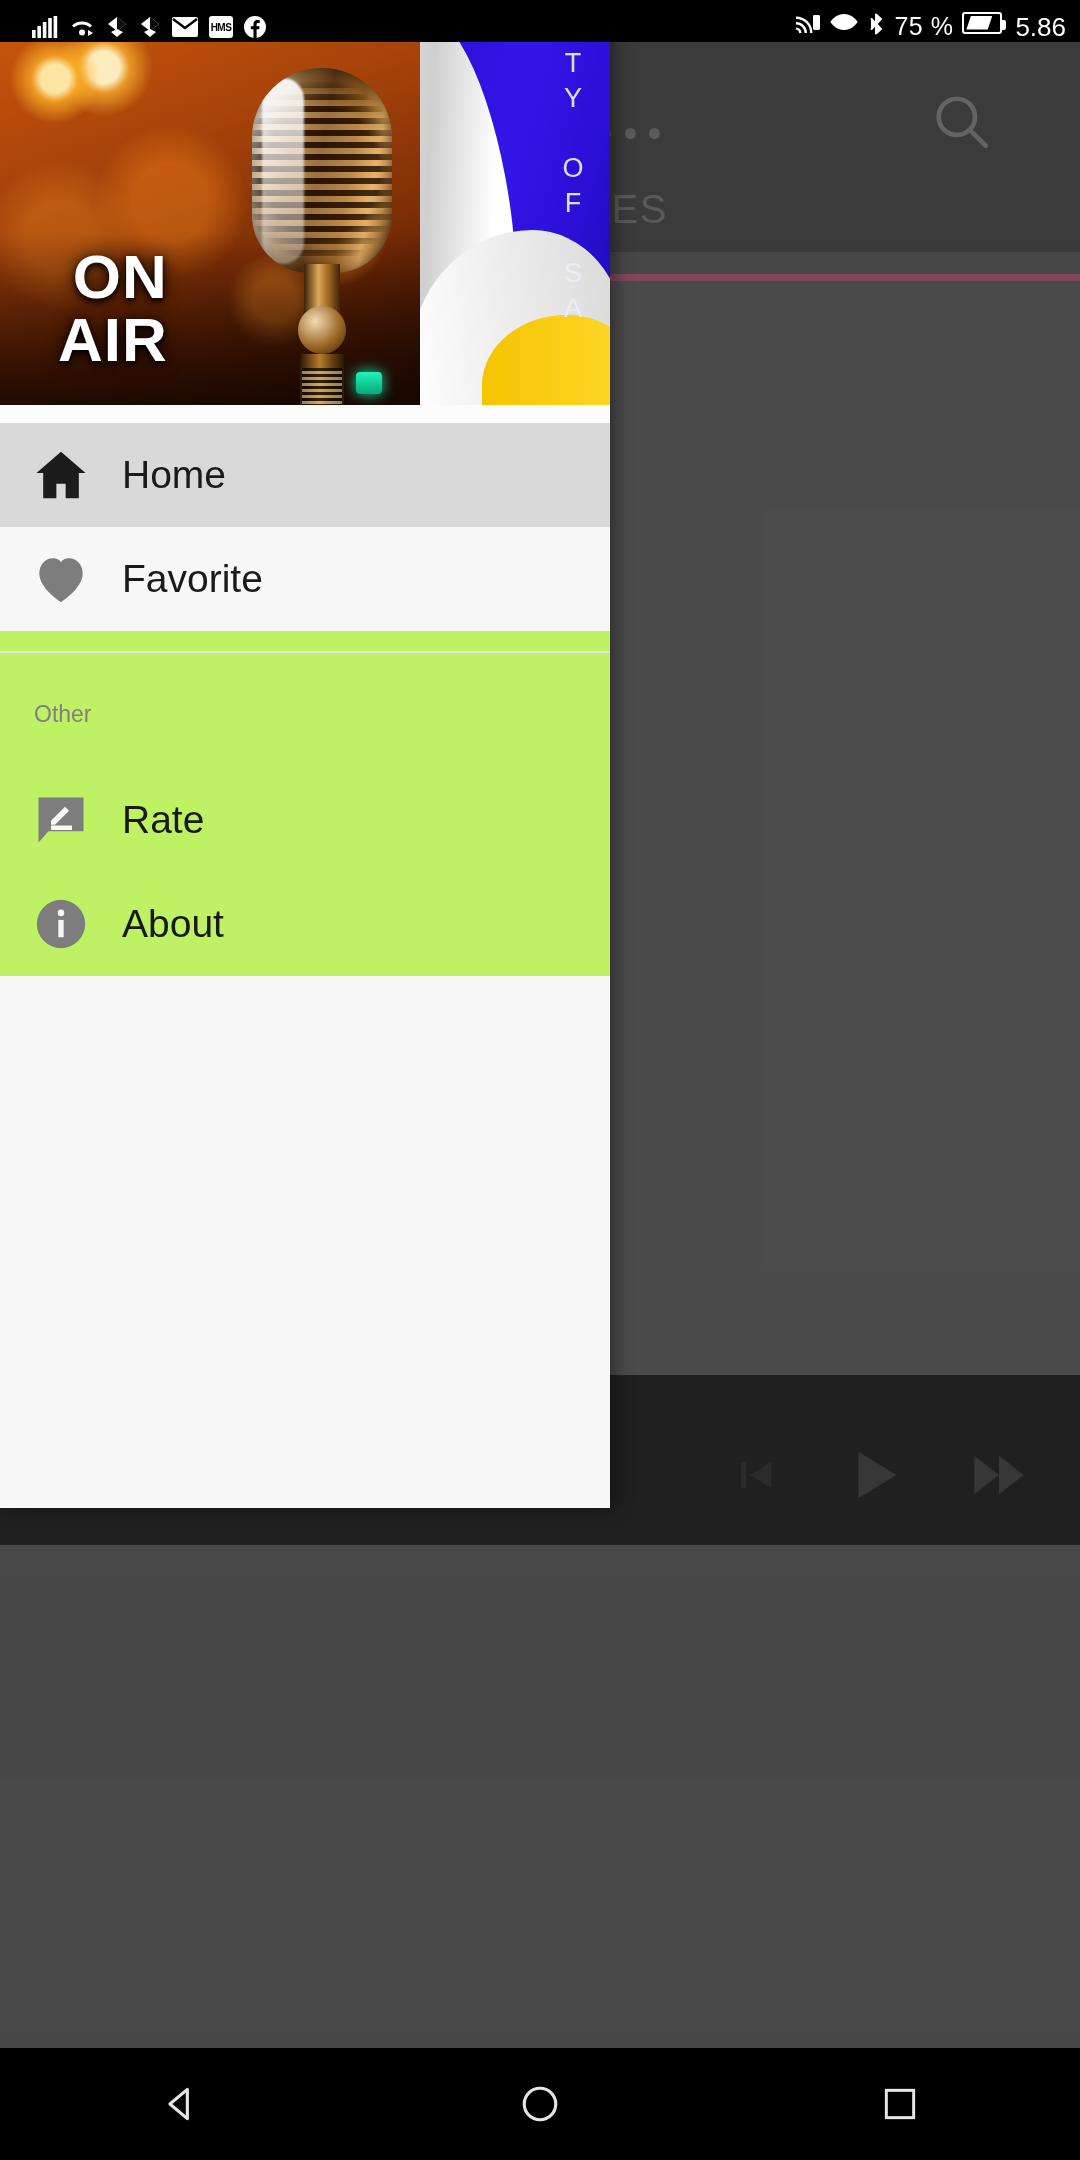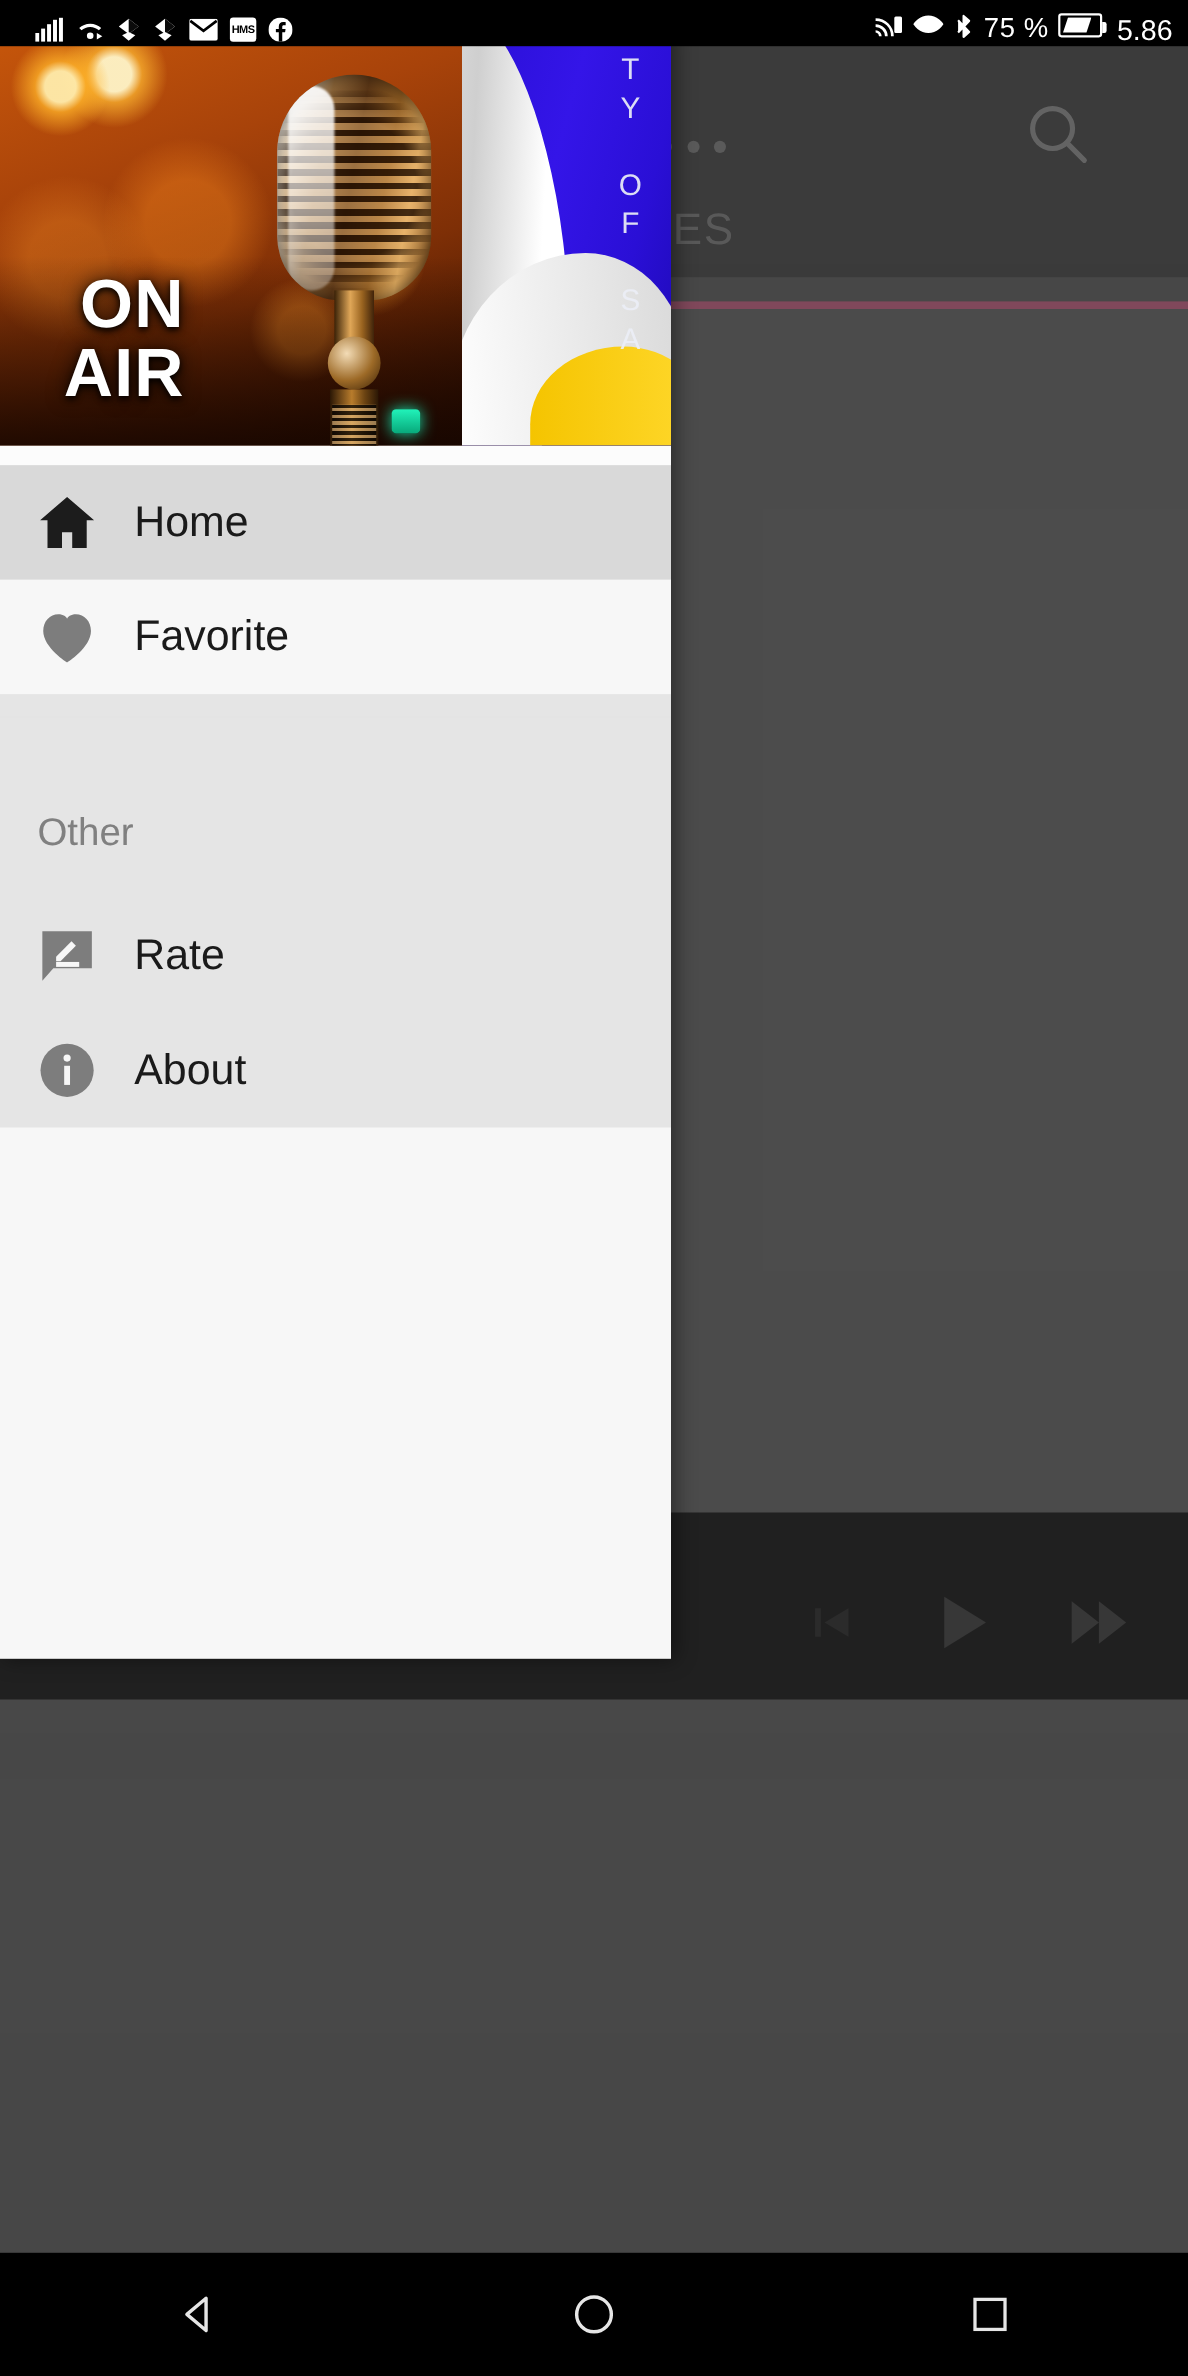--- a/index.html
+++ b/index.html
@@ -114,28 +114,28 @@
   .mic-ribs{position:absolute;left:64px;top:300px;width:40px;height:76px;
     background:repeating-linear-gradient(to bottom,rgba(0,0,0,.72) 0 3px,rgba(240,200,140,.55) 3px 6px);}
   .mic-led{position:absolute;left:118px;top:304px;width:26px;height:22px;border-radius:4px;
     background:linear-gradient(180deg,#21f3ba,#08a87a);box-shadow:0 0 14px #16e3ae;}
   .onair{position:absolute;left:58px;bottom:34px;color:#fff;font-size:62px;line-height:1.02;
     font-weight:bold;letter-spacing:1px;text-shadow:0 0 18px rgba(0,0,0,.9),0 3px 6px rgba(0,0,0,.95);
     font-family:"Liberation Sans",sans-serif;text-align:right;}
 
   .hdr-gap{width:610px;height:18px;background:#fcfcfc;}
 
-  .nav-list{width:610px;background:#e5e5e5;}
+  .nav-list{width:610px;background:#bef264;}
   .nav-item{display:flex;align-items:center;height:104px;width:610px;background:#f7f7f7;}
   .nav-item.active{background:#d9d9d9;}
   .nav-ico{width:122px;display:flex;align-items:center;justify-content:center;}
   .nav-label{font-size:39px;color:#1a1a1a;font-family:"Liberation Sans",sans-serif;}
   .divider{width:610px;height:2px;background:#e4e4e4;margin-top:20px;}
-  .section-title{padding:48px 0 0 34px;font-size:35px;color:#808080;
-    font-family:"Liberation Sans",sans-serif;margin-top:36px;}
+  .section-title{padding:48px 0 0 34px;font-size:23px;color:#808080;
+    font-family:"Liberation Sans",sans-serif;}
   .other-list{margin-top:40px;}
   .other-item{display:flex;align-items:center;height:104px;width:644px;}
 
   
   .navbar{position:absolute;bottom:0;left:0;width:1080px;height:112px;background:#000;
     display:flex;align-items:center;justify-content:space-around;z-index:70;}
   .nb{display:flex;align-items:center;justify-content:center;width:160px;height:112px;}
 </style>
 </head>
 <body>

